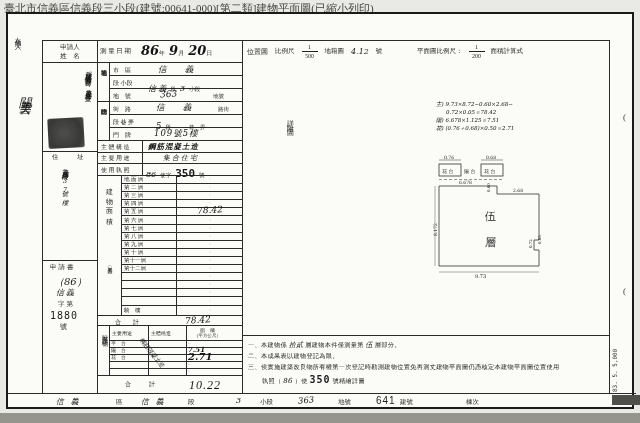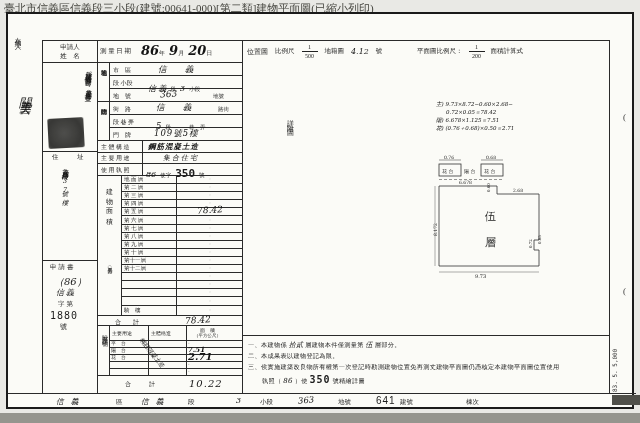--- a/index.html
+++ b/index.html
@@ -234,21 +234,21 @@
       <span class="aa hand faint">·</span>
     </div>
   <div class="arow" style="top:354px;">
       <span class="au lbl"></span>
       <span class="as"></span>
       <span class="aa hand faint">·</span>
     </div>
 
   <div class="abs" style="left:89px;top:361px;width:145px;height:18px;">
     <span class="lbl abs" style="left:28px;top:5px;font-size:6px;letter-spacing:6px;">合　計</span>
-    <span class="hand abs" style="left:92px;top:3px;font-size:10px;letter-spacing:1px;">10.22</span>
+    <span class="hand abs" style="left:92px;top:3px;font-size:12px;letter-spacing:1px;font-family:Liberation Serif, serif;">10.22</span>
   </div>
 
   <div class="abs" style="left:239px;top:30px;display:inline-flex;align-items:center;gap:7px;">
     <span class="lbl" style="font-size:7px;">位置圖</span>
     <span class="lbl" style="font-size:6.5px;">比例尺</span>
     <span class="frac">
       <span>1</span>
       <span class="bar"></span>
       <span>500</span>
     </span>

